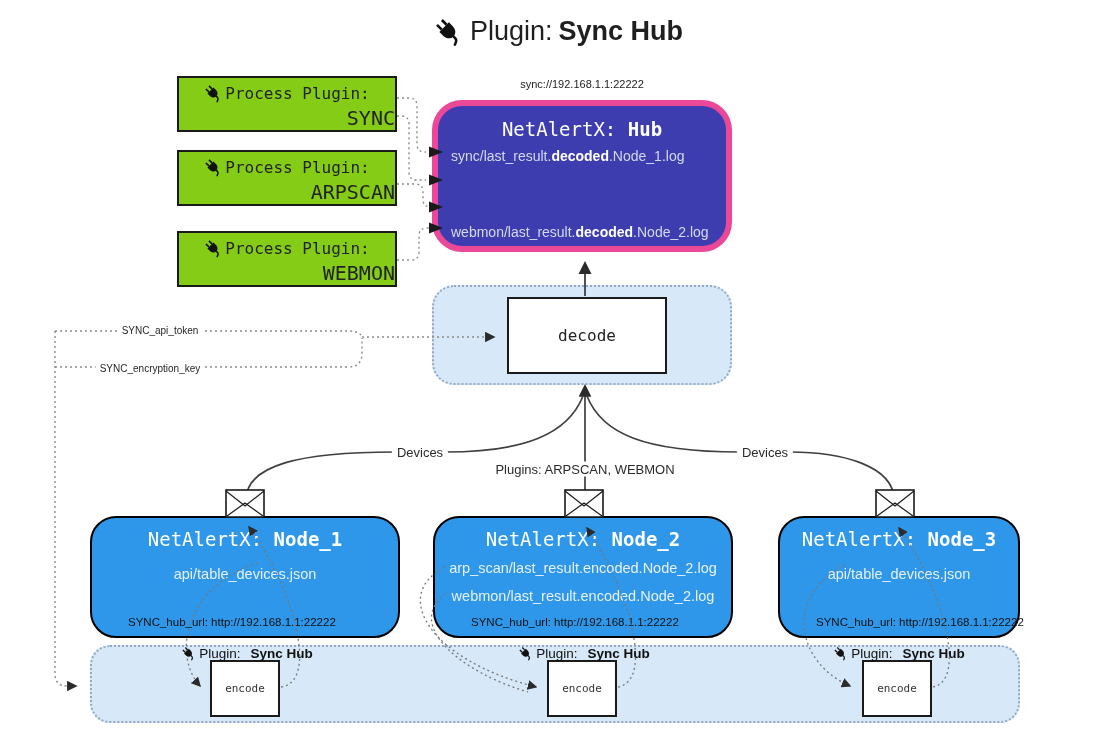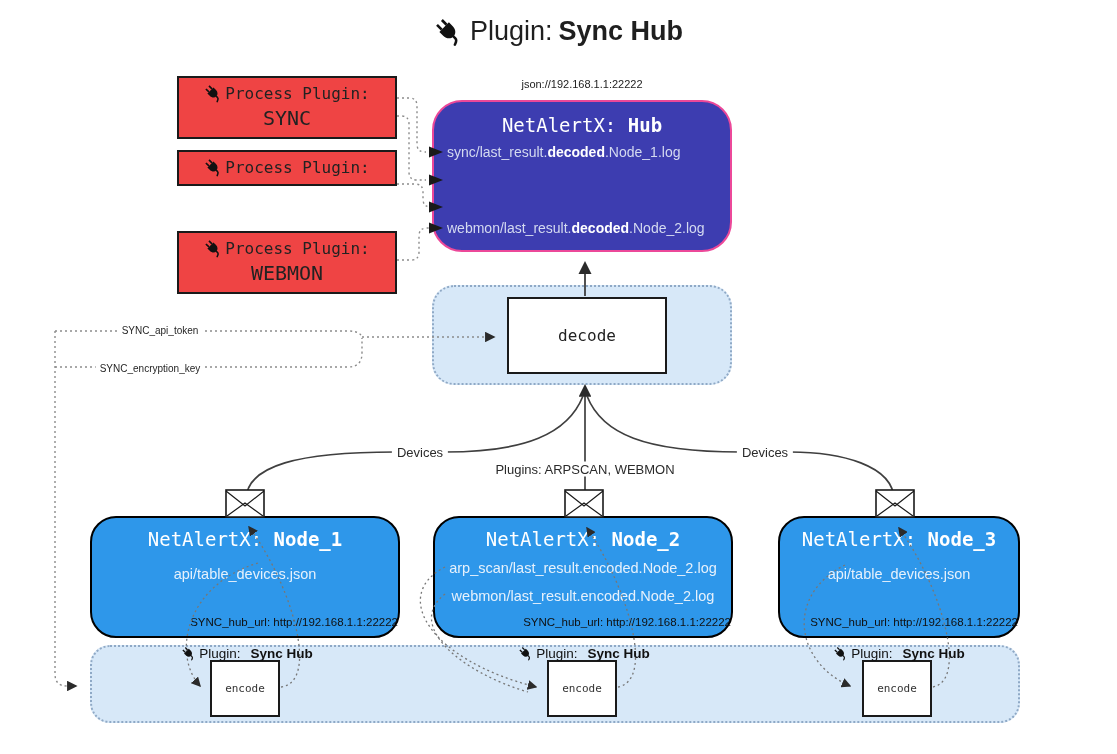--- a/index.html
+++ b/index.html
@@ -10,52 +10,52 @@
 
   
   .title{ top:16px; left:0; width:100%; text-align:center; font-size:27px; color:#1f1f1f;
           display:flex; justify-content:center; align-items:center; gap:6px; }
   .title b{ font-weight:700; }
 
   
   .plug{ transform:rotate(-45deg); color:#111; flex:0 0 auto; }
 
   
-  .pbox{ left:177px; width:220px; background:#ef4444; border:2px solid #1a1a1a; text-align:center;
-         padding:6px 0 7px; }
+  .pbox{ left:177px; width:220px; background:#84cc16; border:2px solid #1a1a1a; text-align:right;
+         padding:6px 0 0; }
   .pline1{ display:flex; align-items:center; justify-content:center; gap:2px;
            font-family:"DejaVu Sans Mono", monospace; font-size:16px; color:#222; }
   .pline2{ font-family:"DejaVu Sans Mono", monospace; font-size:20px; color:#222; margin-top:3px; }
 
   
   .hub-url{ top:78px; left:432px; width:300px; text-align:center; font-size:11px; color:#222; }
   .hub{ left:432px; top:100px; width:300px; height:152px; background:#3d3db0;
-        border:2px solid #ec4899; border-radius:30px; }
+        border:6px solid #ec4899; border-radius:30px; }
   .hub-title{ position:absolute; top:12px; left:0; width:100%; text-align:center; color:#fff;
               font-family:"DejaVu Sans Mono", monospace; font-size:19px; }
   .hub-title b{ font-weight:700; }
   .hub-log{ position:absolute; left:13px; width:285px; font-size:14px; color:#d4daf0; white-space:nowrap; }
   .hub-log b{ color:#ffffff; font-weight:700;margin-top:44px; }
 
   
   .decode-panel{ left:432px; top:285px; width:300px; height:100px; background:#d7e8f8;
                  border:2px dotted #8fa9c6; border-radius:22px; }
   .decode-box{ left:507px; top:297px; width:160px; height:77px; background:#fff; border:2px solid #1a1a1a;
                display:flex; align-items:center; justify-content:center;
                font-family:"DejaVu Sans Mono", monospace; font-size:16px; color:#222; }
 
   
   .node{ top:516px; height:122px; background:#2e97ea; border:2px solid #000000; border-radius:26px; }
   .node-title{ position:absolute; top:10px; left:0; width:100%; text-align:center; color:#fff;
                font-family:"DejaVu Sans Mono", monospace; font-size:19px; white-space:nowrap; }
   .node-title b{ font-weight:700; }
   .node-file{ position:absolute; left:0; width:100%; text-align:center; color:#e6f1fc;
               font-size:14.5px; white-space:nowrap; }
-  .node-url{ position:absolute; left:0; width:100%; bottom:8px; text-align:right; color:#101010;
-             font-size:11.5px; white-space:nowrap; }
+  .node-url{ position:absolute; left:0; width:100%; bottom:8px; text-align:left; color:#101010;
+             font-size:11.5px; white-space:nowrap;padding-left:36px; }
 
   
   .strip{ left:90px; top:645px; width:930px; height:78px; background:#d7e8f8;
           border:2px dotted #8fa9c6; border-radius:20px; }
   .enc-box{ top:660px; width:70px; height:57px; background:#fff; border:2px solid #1a1a1a;
             display:flex; align-items:center; justify-content:center;
             font-family:"DejaVu Sans Mono", monospace; font-size:11px; color:#333; }
   .enc-label{ top:646px; transform:translateX(-50%); display:flex; align-items:center; gap:3px;
               font-size:13.5px; color:#111; white-space:nowrap; z-index:4; }
   .enc-label b{ font-weight:700; }
@@ -99,32 +99,33 @@
     </div>
     <div class="pline2">SYNC</div>
   </div>
   <div class="abs pbox" style="top:150px">
     <div class="pline1">
       <svg class="plug" width="19" height="19">
           <use href="#plugsym"></use>
         </svg>
       <span>Process Plugin:</span>
     </div>
+    <div class="pline2">ARPSCAN</div>
   </div>
   <div class="abs pbox" style="top:231px">
     <div class="pline1">
       <svg class="plug" width="19" height="19">
           <use href="#plugsym"></use>
         </svg>
       <span>Process Plugin:</span>
     </div>
     <div class="pline2">WEBMON</div>
   </div>
 
-  <div class="abs hub-url">json://192.168.1.1:22222</div>
+  <div class="abs hub-url">sync://192.168.1.1:22222</div>
   <div class="abs hub">
     <div class="hub-title">
       <span>NetAlertX:</span>
       <b>Hub</b>
     </div>
     <div class="hub-log" style="top:42px">
       <span>sync/last_result.</span><b>decoded</b><span>.Node_1.log</span>
     </div>
     <div class="hub-log" style="top:118px">
       <span>webmon/last_result.</span><b>decoded</b><span>.Node_2.log</span>

